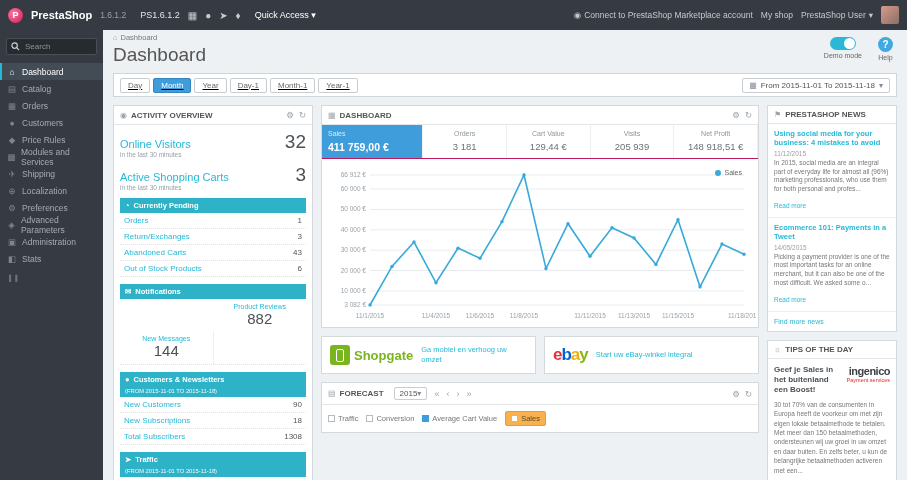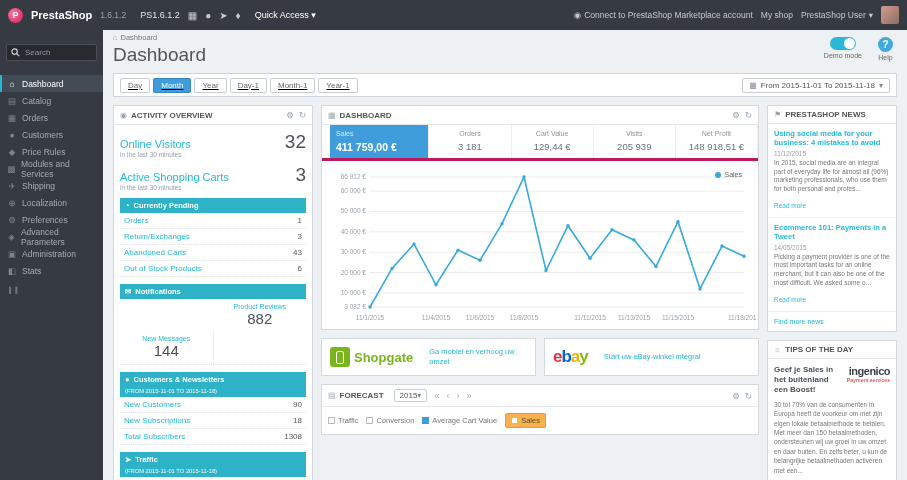--- a/index.html
+++ b/index.html
@@ -15,21 +15,21 @@
   .logo-text{color:#fff;font-weight:bold;font-size:11px;}
   .logo-ver{color:#9aa0a6;font-size:8.5px;}
   .shop-name{color:#e3e5e7;margin-left:6px;}
   .tb-icon{font-size:10px;color:#c7cacd;cursor:pointer;}
   .quick-access{color:#fff;margin-left:6px;cursor:pointer;}
   .tb-link{cursor:pointer;display:inline-flex;align-items:center;gap:3px;font-size:8.5px;}
   .avatar{width:18px;height:18px;border-radius:2px;background:linear-gradient(135deg,#d89a8a,#8a6f66);display:inline-block;}
 
   
   .sidebar{position:absolute;top:30px;left:0;bottom:0;width:103px;background:#363a42;}
-  .search-box{margin:14px 6px;height:17px;background:#272b30;border:1px solid #4a4f57;
+  .search-box{margin:8px 6px;height:17px;background:#272b30;border:1px solid #4a4f57;
     border-radius:2px;display:flex;align-items:center;padding:0 4px;gap:3px;}
   .search-box svg{flex:none;}
   .search-box input{background:transparent;border:none;outline:none;width:70px;
     color:#ccc;font-size:8px;font-family:inherit;}
   .search-box input::placeholder{color:#8d949b;}
   .side-item{display:flex;align-items:center;gap:5px;height:17px;padding:0 7px;
     color:#a5abb3;font-size:8.5px;cursor:pointer;}
   .side-item.active{background:#434b55;color:#fff;border-left:2px solid #25b9d7;padding-left:5px;}
   .side-icon{width:10px;text-align:center;font-size:8.5px;color:#7e858d;}
   .side-item.active .side-icon{color:#fff;}
@@ -87,36 +87,36 @@
   .row-label{color:#25b9d7;}
   .row-value{color:#555;}
   .notif-grid{display:flex;text-align:center;border-bottom:1px dotted #dfe3e5;}
   .notif-cell{flex:1;padding:4px 2px;cursor:pointer;}
   .notif-cell:first-child{border-right:1px dotted #dfe3e5;margin-top:32px;}
   .notif-label{font-size:7px;color:#25b9d7;display:block;}
   .notif-value{font-size:15px;color:#4b5157;}
   .ga-link{font-size:7.5px;color:#25b9d7;padding:5px 4px;display:flex;gap:4px;align-items:center;cursor:pointer;}
 
   
-  .kpi-strip{display:flex;border-bottom:3px solid #be185d;padding-left:8px;}
+  .kpi-strip{display:flex;border-bottom:1px solid #be185d;}
   .kpi{flex:1;padding:5px 6px;border-right:1px solid #eceff0;text-align:center;cursor:pointer;}
   .kpi-label{font-size:7px;color:#8d969c;display:block;}
   .kpi-value{font-size:9.5px;color:#6a7278;margin-top:4px;display:block;}
   .kpi.active{background:#3f9ddb;flex:1.25;text-align:left;}
   .kpi.active .kpi-label{color:#d9ecf8;}
   .kpi.active .kpi-value{color:#fff;font-weight:bold;font-size:10.5px;}
   .chart-wrap{position:relative;padding:6px 2px 0;}
   .chart-legend{position:absolute;top:10px;right:16px;font-size:7px;color:#666;
     display:flex;align-items:center;gap:3px;}
   .legend-dot{width:6px;height:6px;border-radius:50%;display:inline-block;}
 
   
   .modules{display:flex;gap:8px;margin-bottom:8px;}
   .module-box{flex:1;background:#fff;border:1px solid #d4d9dc;padding:8px;display:flex;
-    align-items:center;gap:16px;min-height:38px;}
+    align-items:center;gap:8px;min-height:38px;}
   .sg-logo{display:flex;align-items:center;gap:4px;flex:none;}
   .sg-square{width:20px;height:20px;background:#7ab51d;border-radius:3px;display:inline-flex;
     align-items:center;justify-content:center;}
   .sg-phone{width:8px;height:13px;border:1.5px solid #fff;border-radius:2px;display:inline-block;}
   .sg-text{color:#7ab51d;font-size:13px;font-weight:bold;}
   .ebay-logo{font-size:17px;font-weight:bold;letter-spacing:-1px;flex:none;}
   .module-cta{color:#25b9d7;font-size:7.5px;line-height:1.3;cursor:pointer;}
 
   
   .year-select{border:1px solid #c8cdd1;font-size:8px;font-weight:normal;padding:1px 5px;

